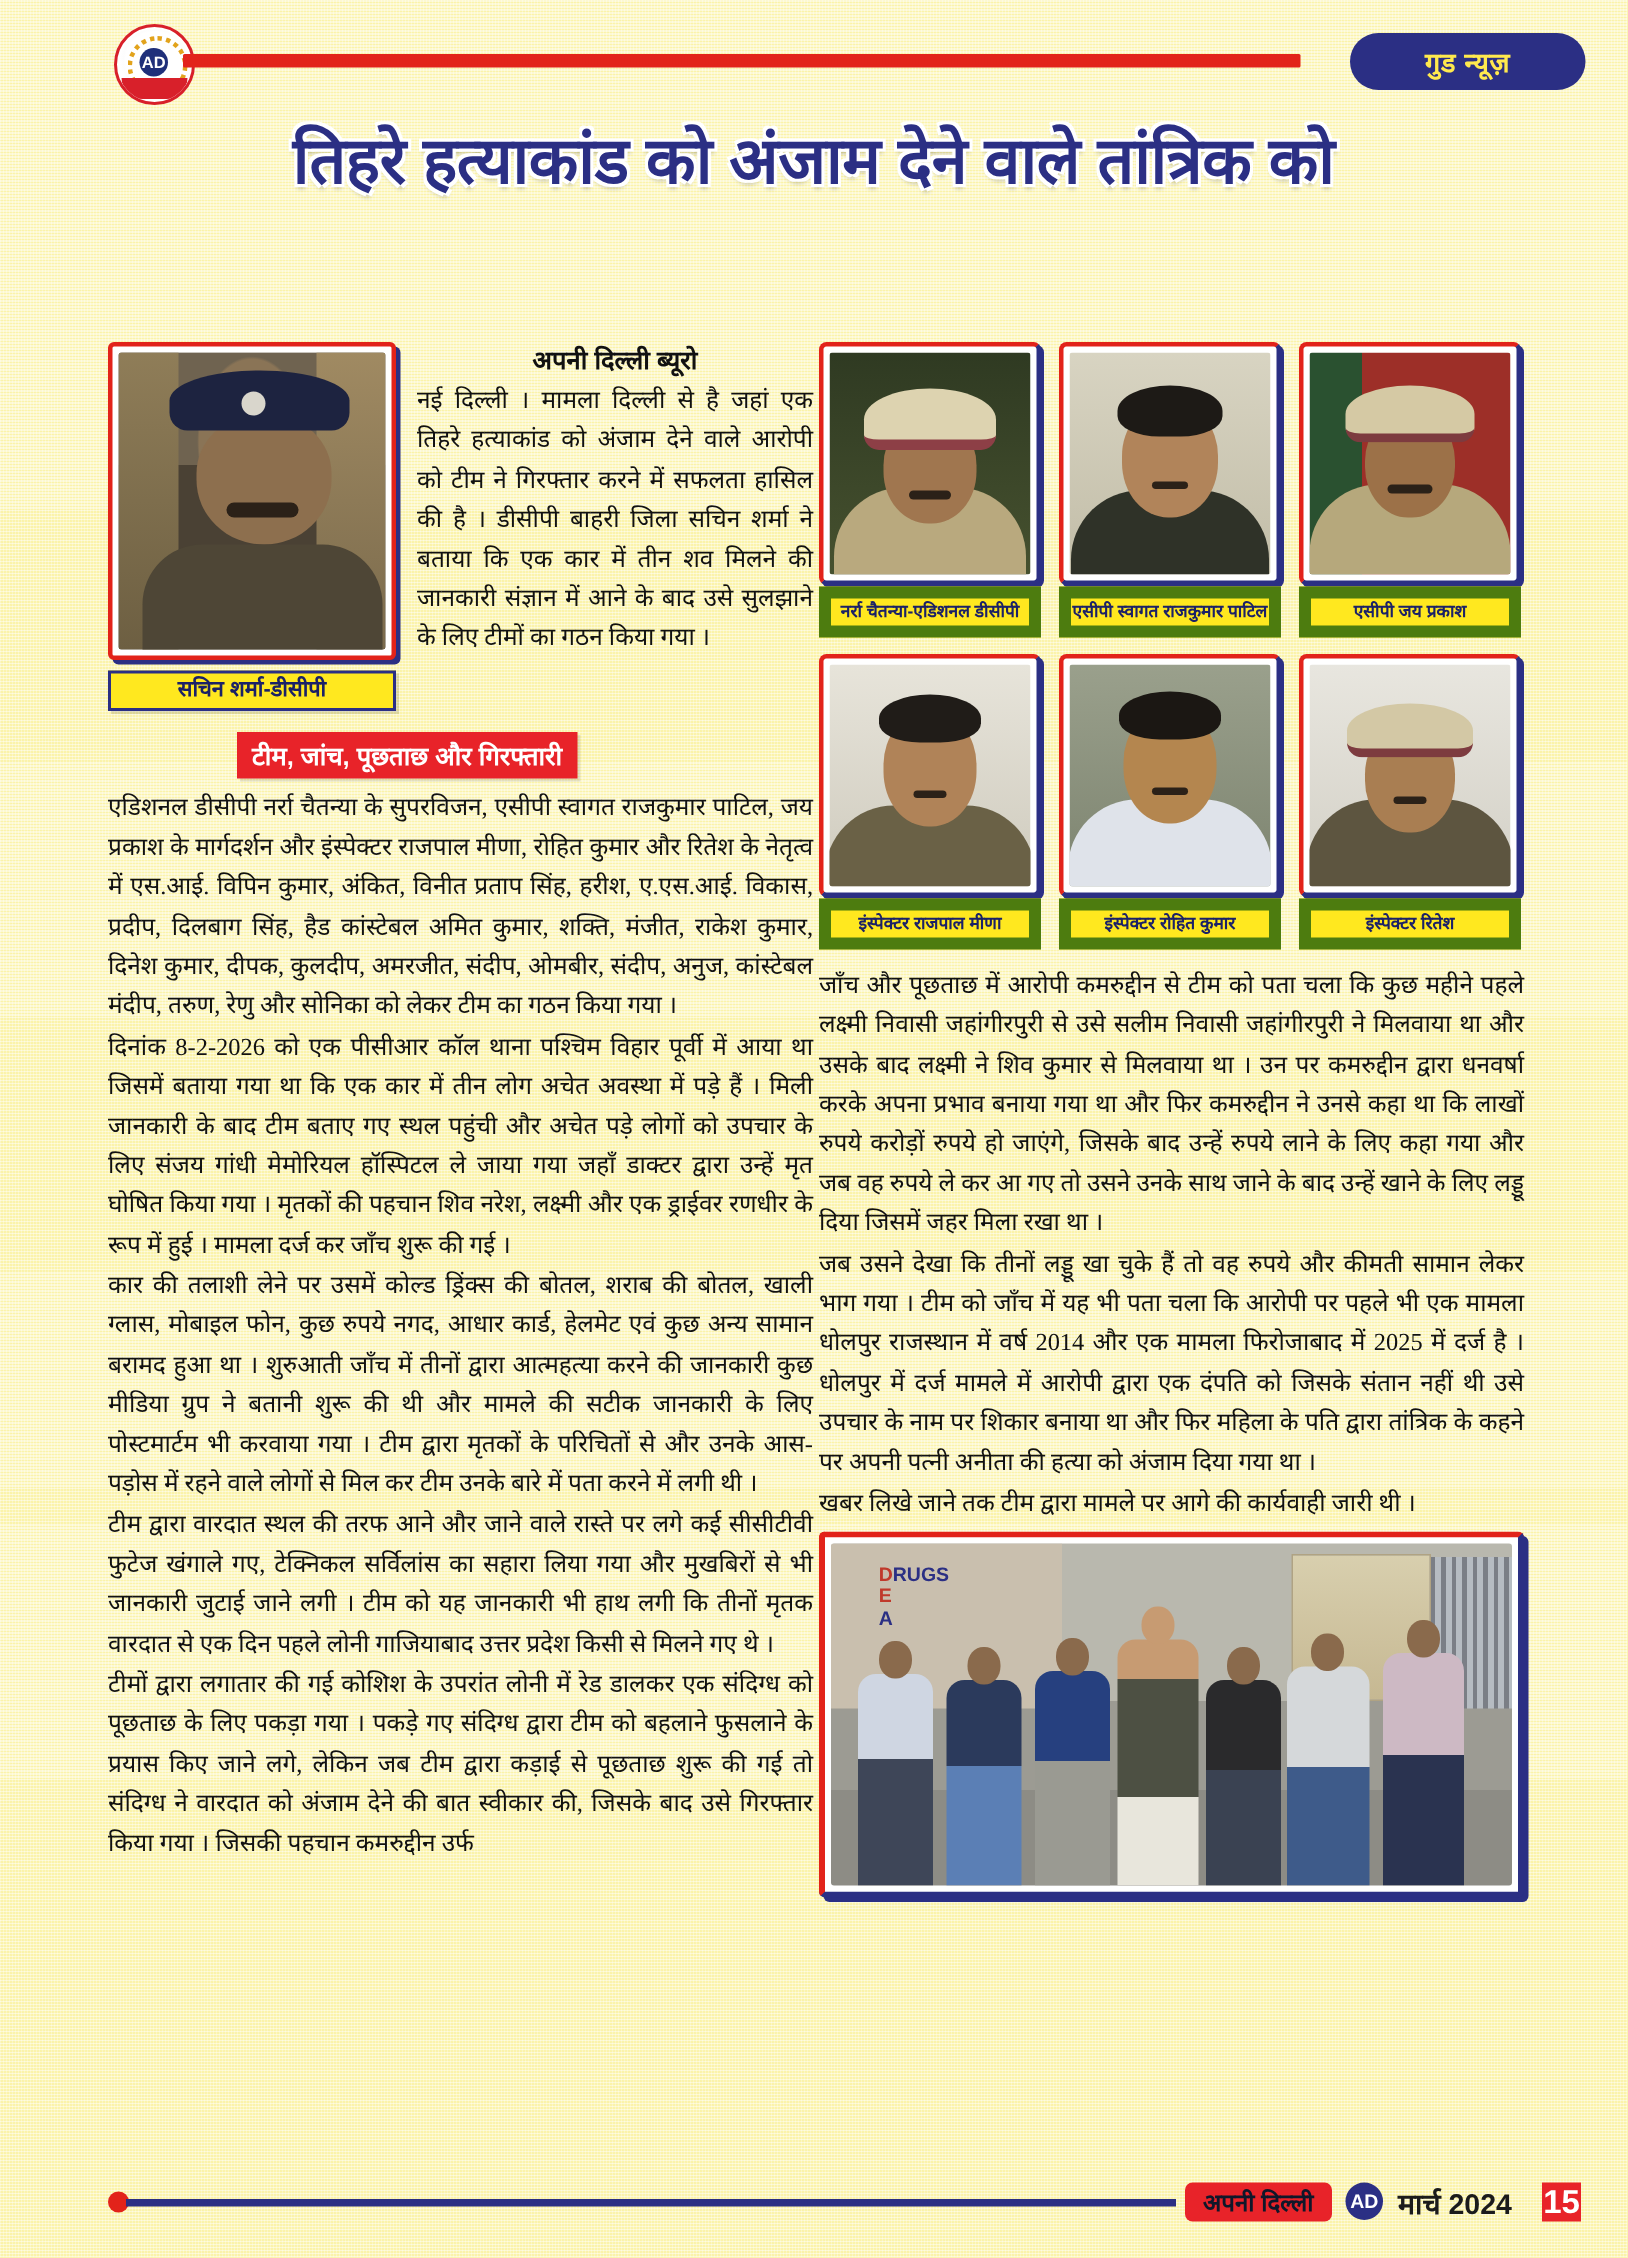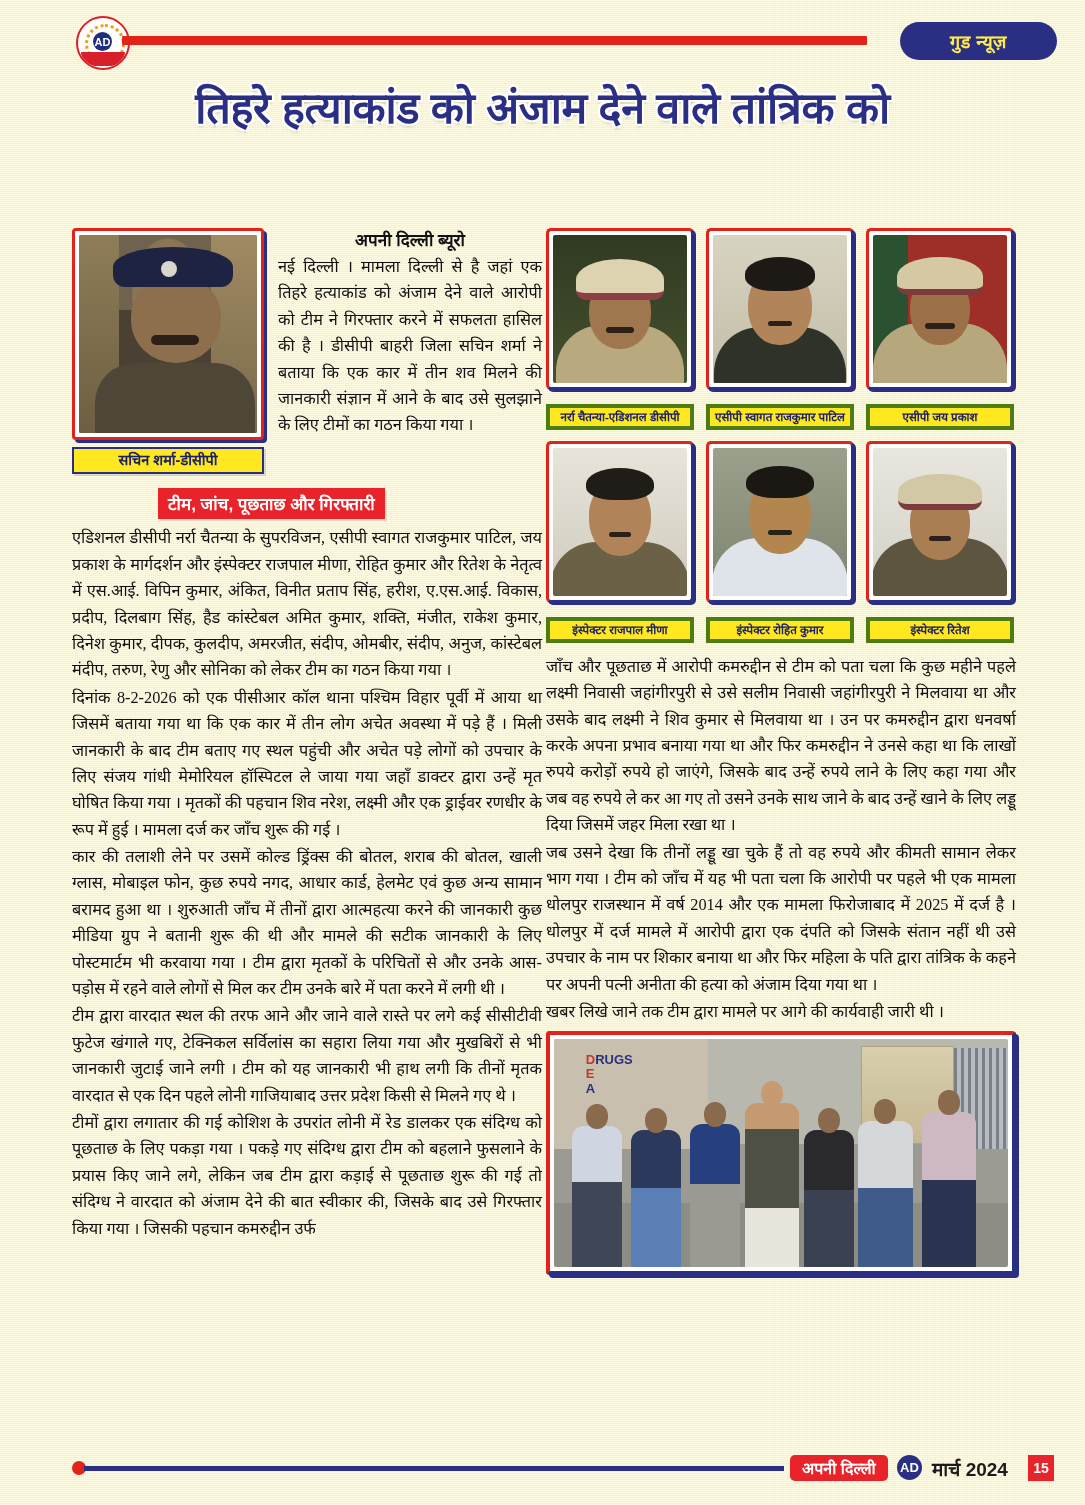--- a/index.html
+++ b/index.html
@@ -134,21 +134,21 @@
   
   .photo-grid{display:flex;gap:12px;margin-bottom:11px;}
   .pg-cell{width:148px;}
   .pg-frame{
     border:3px solid #e2231a;border-right-color:#2b2f84;border-bottom-color:#2b2f84;
     background:#fff;padding:4px;border-radius:5px;
     box-shadow:2px 2px 0 #2b2f84;
   }
   .pg-photo{height:148px;width:100%;position:relative;overflow:hidden;border-radius:2px;}
   .pg-cap{
-    margin-top:14px;background:#ffe81f;border:4px solid #4d7c0f;
+    margin-top:1px;background:#ffe81f;border:8px solid #4d7c0f;
     text-align:center;color:#1b2167;font-weight:bold;
     font-family:"Liberation Sans",sans-serif;font-size:11.6px;
     padding:2px 1px;line-height:1.2;white-space:nowrap;overflow:hidden;
   }
   
   .portrait{position:absolute;inset:0;}
   .portrait .bg{position:absolute;inset:0;}
   .portrait .head{position:absolute;left:50%;transform:translateX(-50%);border-radius:46% 46% 48% 48%;}
   .portrait .shoulders{position:absolute;left:50%;transform:translateX(-50%);border-radius:46px 46px 0 0;bottom:0;}
   .portrait .peakcap{position:absolute;left:50%;transform:translateX(-50%);border-radius:50% 50% 10px 10px;}
@@ -172,37 +172,37 @@
   .gp-gate{position:absolute;right:0;top:4%;width:12%;height:44%;background:repeating-linear-gradient(90deg,#7b7f86 0 3px,#b6bcc2 3px 7px);}
   .gp-person{position:absolute;bottom:0;border-radius:12px 12px 0 0;}
   .gp-person .h{position:absolute;left:50%;transform:translateX(-50%);top:-22px;width:22px;height:25px;border-radius:48%;background:#8a6a4c;}
 
   
   .footer{position:absolute;left:0;bottom:16px;width:1085px;height:40px;}
   .footer-dot{position:absolute;left:72px;top:12px;width:14px;height:14px;border-radius:50%;background:#e2231a;}
   .footer-line{position:absolute;left:84px;top:17px;width:700px;height:5px;background:#2b2f84;}
   .footer-pill{
     position:absolute;left:790px;top:6px;height:26px;padding:0 12px;
-    background:#e82329;color:#ffffff;border-radius:5px;
+    background:#e82329;color:#0f172a;border-radius:5px;
     display:flex;align-items:center;font-weight:bold;font-size:16px;
     font-family:"Liberation Sans",sans-serif;
   }
   .footer-logo{
     position:absolute;left:897px;top:6px;width:25px;height:25px;border-radius:50%;
     background:#2b2f84;color:#fff;display:flex;align-items:center;justify-content:center;
     font-size:13px;font-weight:bold;font-family:"Liberation Sans",sans-serif;
   }
   .footer-date{
     position:absolute;left:932px;top:7px;font-size:19px;font-weight:bold;color:#1b1b1b;
     font-family:"Liberation Sans",sans-serif;
   }
   .footer-page{
     position:absolute;left:1028px;top:6px;min-width:26px;height:26px;
     background:#e82329;color:#fff;display:flex;align-items:center;justify-content:center;
-    font-size:14px;font-weight:bold;font-family:"Liberation Sans",sans-serif;
+    font-size:22px;font-weight:bold;font-family:"Liberation Sans",sans-serif;
   }
 </style>
 </head>
 <body>
 
 <div class="paper-texture"></div>
 
 <div class="page">
 
   <div class="header">

